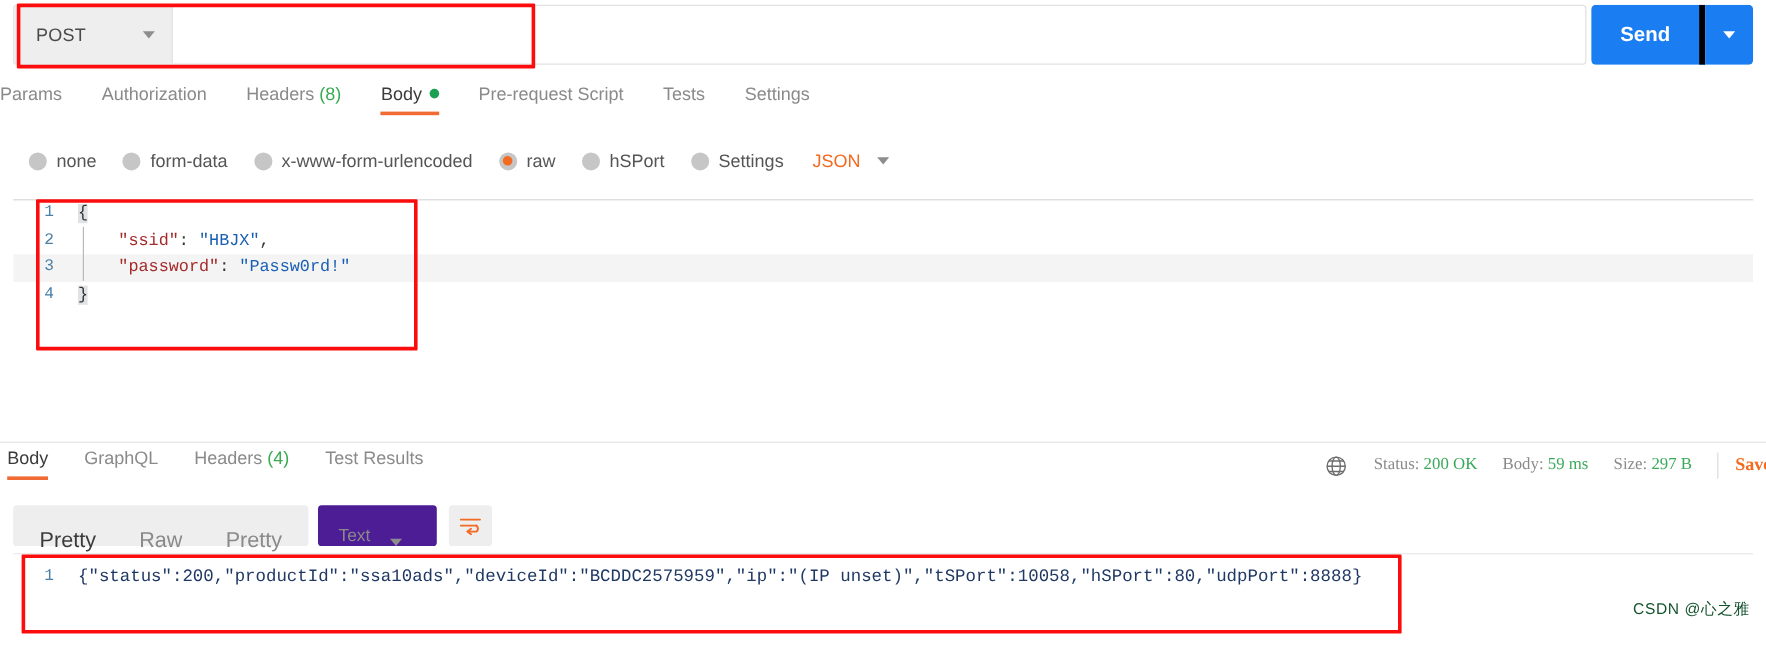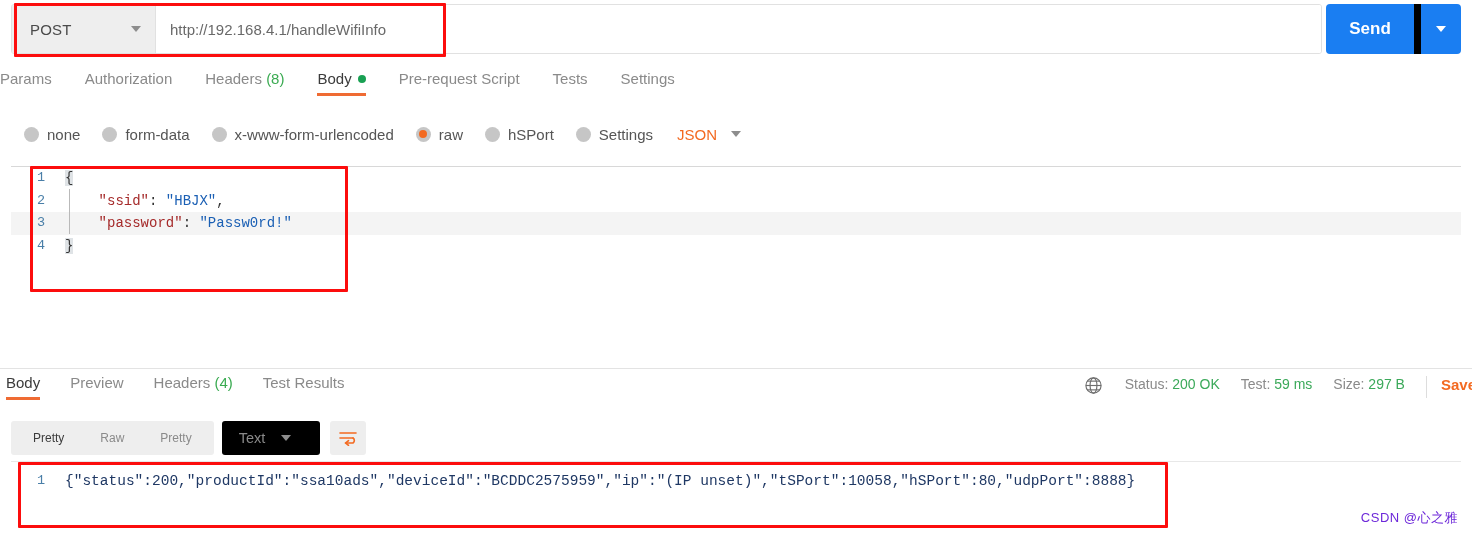--- a/index.html
+++ b/index.html
@@ -24,21 +24,21 @@
     position: absolute;
     left: 11px; top: 4px;
     width: 1311px; height: 50px;
     display: flex;
     border: 1px solid #e1e1e1;
     border-radius: 3px;
     background: #fff;
     overflow: hidden;
   }
   .method-select {
-    width: 144px;
+    width: 132px;
     height: 100%;
     background: #eeeeee;
     border-right: 1px solid #e1e1e1;
     display: flex;
     align-items: center;
     justify-content: space-between;
     padding: 0 14px 0 18px;
     cursor: pointer;
   }
   .method-label {
@@ -74,21 +74,21 @@
   .send-btn {
     flex: 1;
     background: #1a7ef2;
     color: #fff;
     font-size: 17px;
     font-weight: bold;
     display: flex;
     align-items: center;
     justify-content: center;
     cursor: pointer;
-    border-right: 7px solid #000000;
+    border-right: 5px solid #000000;
   }
   .send-caret {
     width: 40px;
     background: #1a7ef2;
     display: flex;
     align-items: center;
     justify-content: center;
     cursor: pointer;
   }
   .send-caret i {
@@ -258,23 +258,24 @@
     height: 3px;
     background: #ef6b33;
   }
 
   
   .resp-meta {
     position: absolute;
     right: 0; top: 376px;
     height: 24px;
     display: flex;
-    align-items: flex-start;
+    align-items: center;
     font-size: 14px;
     color: #8a8a8a;
+    font-family: Liberation Serif, serif;
   }
   .globe-icon { margin-right: 22px; display: flex; align-items: center; }
   .meta-item { margin-right: 21px; white-space: nowrap; }
   .meta-val { color: #3ba95a; }
   .meta-sep {
     width: 1px; height: 22px;
     background: #dddddd;
     margin-right: 14px;
   }
   .save-link {
@@ -295,34 +296,34 @@
   }
   .seg-group {
     height: 34px;
     background: #eeeeee;
     border-radius: 3px;
     display: flex;
     align-items: center;
     padding: 0 4px;
   }
   .seg {
-    font-size: 12px;
+    font-size: 18px;
     color: #8a8a8a;
-    padding: 0 18px;
+    padding: 12px 18px;
     height: 34px;
     line-height: 34px;
     cursor: pointer;
   }
   .seg.active { color: #3b3b3b; }
   .text-select {
     height: 34px;
-    background: #000000;
+    background: #4c1d95;
     border-radius: 3px;
     display: flex;
-    align-items: center;
+    align-items: flex-end;
     padding: 0 13px 0 17px;
     margin-left: 8px;
     cursor: pointer;
   }
   .text-select span {
     font-size: 14.5px;
     color: #8a8a8a;
     margin-right: 16px;
   }
   .wrap-btn {
@@ -369,37 +370,36 @@
     pointer-events: none;
     border-radius: 1px;
   }
   #annot-url   { left: 14px;  top: 3px;   width: 432px; height: 54px; }
   #annot-req   { left: 30px;  top: 166px; width: 318px; height: 126px; }
   #annot-resp  { left: 18px;  top: 462px; width: 1150px; height: 66px; }
 
   
   .watermark {
     position: absolute;
-    right: 14px; bottom: 13px;
+    right: 14px; bottom: 23px;
     font-size: 13px;
-    color: #6d28d9;
+    color: #14532d;
     letter-spacing: .5px;
     user-select: none;
   }
 </style>
 </head>
 <body>
 
 <div class="urlbar">
   <div class="url-group">
     <div class="method-select">
       <span class="method-label">POST</span>
       <span class="caret-down"></span>
     </div>
-    <div class="url-input" placeholder="Enter request URL">http://192.168.4.1/handleWifiInfo</div>
   </div>
   <div class="send-group">
     <div class="send-btn">Send</div>
     <div class="send-caret">
       <i></i>
     </div>
   </div>
 </div>
 
 <div class="req-tabs">
@@ -467,37 +467,37 @@
       <span class="code-text"><span class="brace-hl jpunc">}</span></span>
     </div>
   </div>
 
 </div>
 
 <div class="pane-divider"></div>
 
 <div class="resp-tabs">
   <div class="restab active"><span>Body</span></div>
-  <div class="restab"><span>Preview</span></div>
+  <div class="restab"><span>GraphQL</span></div>
   <div class="restab"><span>Headers</span> <span class="badge-count">(4)</span></div>
   <div class="restab"><span>Test Results</span></div>
 </div>
 
 <div class="resp-meta">
   <span class="globe-icon">
     <svg width="19" height="19" viewBox="0 0 20 20" fill="none" stroke="#6d6d6d" stroke-width="1.2">
       <circle cx="10" cy="10" r="8"></circle>
       <ellipse cx="10" cy="10" rx="3.6" ry="8"></ellipse>
       <line x1="2" y1="10" x2="18" y2="10"></line>
       <line x1="3.4" y1="5.4" x2="16.6" y2="5.4"></line>
       <line x1="3.4" y1="14.6" x2="16.6" y2="14.6"></line>
     </svg>
   </span>
   <span class="meta-item"><span>Status:</span> <span class="meta-val">200 OK</span></span>
-  <span class="meta-item"><span>Test:</span> <span class="meta-val">59 ms</span></span>
+  <span class="meta-item"><span>Body:</span> <span class="meta-val">59 ms</span></span>
   <span class="meta-item"><span>Size:</span> <span class="meta-val">297 B</span></span>
   <span class="meta-sep"></span>
   <span class="save-link">Save</span>
 </div>
 
 <div class="view-toolbar">
   <div class="seg-group">
     <div class="seg active">Pretty</div>
     <div class="seg">Raw</div>
     <div class="seg">Pretty</div>

